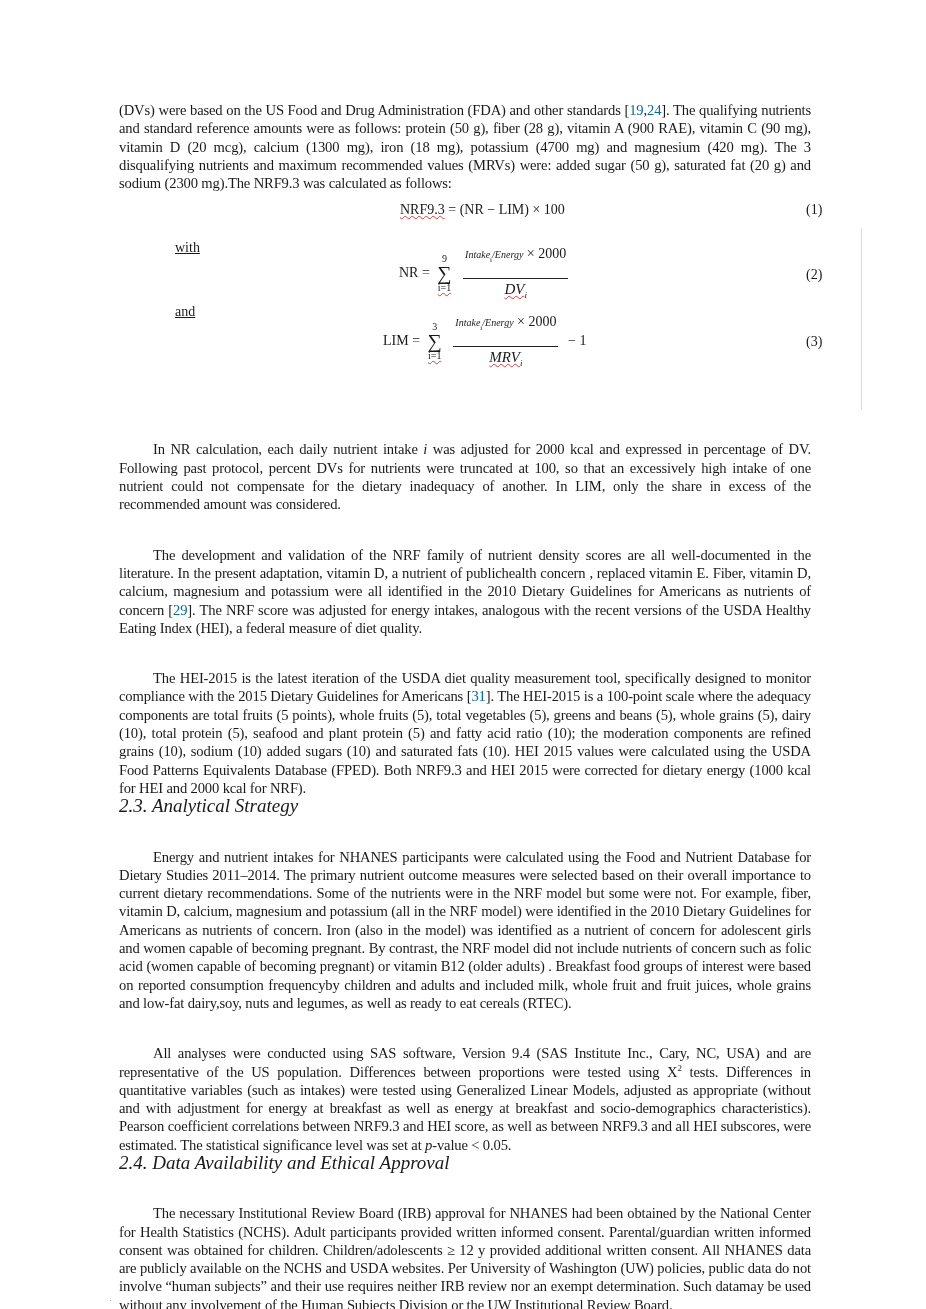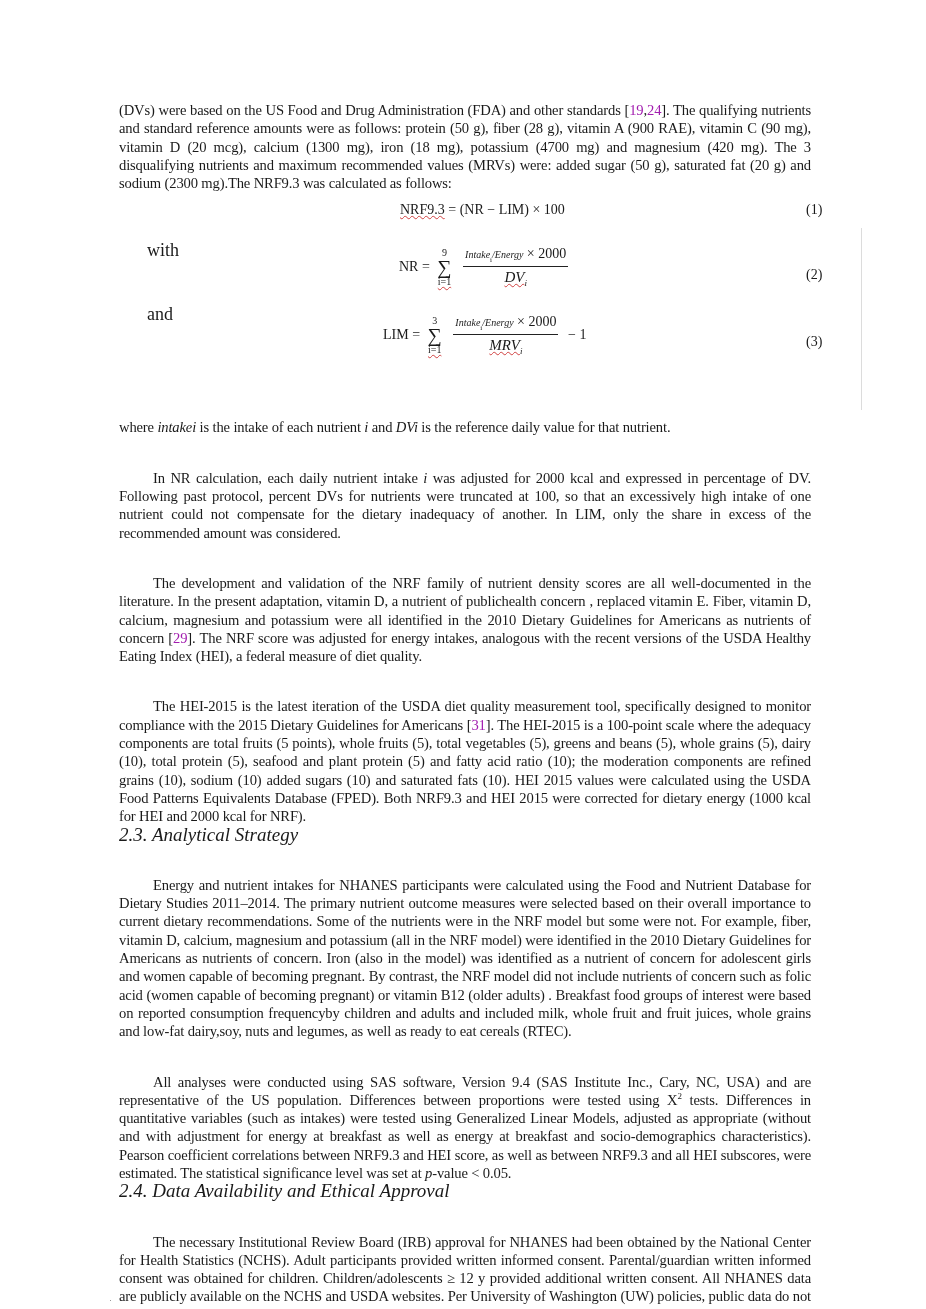--- a/index.html
+++ b/index.html
@@ -1,31 +1,31 @@
 <!DOCTYPE html>
 <html><head>
 <meta charset="utf-8">
 <style>
   html, body { margin:0; padding:0; background:#ffffff; }
   body { width:926px; height:1309px; position:relative; overflow:hidden;
          font-family:"Liberation Serif", "DejaVu Serif", serif; color:#1a1a1a; }
   .page { position:absolute; left:119px; top:101px; width:692px; }
   p { margin:0; font-size:14.6px; line-height:18.3px; text-align:justify; letter-spacing:-0.15px; }
   .indent { text-indent:34px;margin-top:32px; }
-  .ref { color:#a21caf; }
+  .ref { color:#0369a1; }
   .sec { font-style:italic; font-size:19px; line-height:18.3px; margin:0; }
   .eq-block { position:relative; height:210px; margin-top:6px; margin-bottom:10px; }
   .eq-border { position:absolute; left:742px; top:127px; width:1px; height:182px; background:#dcdcdc; }
   .eq { position:absolute; font-family:"Liberation Serif", serif; font-size:14px; }
   .eqnum { position:absolute; left:687px; font-size:14px; }
-  .word { position:absolute; left:28px; font-size:18px; }
+  .word { position:absolute; left:56px; font-size:14px;text-decoration:underline; }
   .sum { display:inline-block; text-align:center; vertical-align:middle; font-size:10px; line-height:11px; margin:0 4px; }
   .sum .sig { font-size:20px; line-height:18px; display:block; }
   .frac { display:inline-block; vertical-align:middle; text-align:center; margin-left:4px; }
-  .frac .num { display:block; border-bottom:1px solid #222; padding:0 2px 2px; font-size:14px; }
+  .frac .num { display:block; border-bottom:1px solid #222; padding:0 2px 14px; font-size:14px; }
   .frac .num i { font-size:10px; }
   .frac .den { display:block; font-style:italic; font-size:15px; padding-top:2px; }
   .squig { text-decoration: underline wavy #d04040; text-decoration-thickness:1px; }
   sup { font-size:9px; line-height:0; }
   .tiny-dot { position:absolute; left:110px; top:1300px; width:1px; height:1px; background:#999; }
 </style>
 </head>
 <body>
 
 <div class="page">
@@ -67,21 +67,20 @@
       </span>
       <span class="frac">
         <span class="num"><i>Intake</i><sub style="font-size:7px;">i</sub><i>/Energy</i><span> × 2000</span></span>
         <span class="den"><span class="squig">MRV</span><sub style="font-size:9px;">i</sub></span>
       </span>
       <span style="vertical-align:middle; margin-left:6px;">− 1</span>
     </div>
     <div class="eqnum" style="top:136px;">(3)</div>
   </div>
 
-  <p style="margin-bottom:2px;"><span>where </span><i>intakei</i><span> is the intake of each nutrient </span><i>i</i><span> and </span><i>DVi</i><span> is the reference daily value for that nutrient.</span></p>
 
   <p class="indent"><span>In NR calculation, each daily nutrient intake </span><i>i</i><span> was adjusted for 2000 kcal and expressed in percentage of DV. Following past protocol, percent DVs for nutrients were truncated at 100, so that an excessively high intake of one nutrient could not compensate for the dietary inadequacy of another. In LIM, only the share in excess of the recommended amount was considered.</span></p>
 
   <p class="indent"><span>The development and validation of the NRF family of nutrient density scores are all well-documented in the literature. In the present adaptation, vitamin D, a nutrient of publichealth concern , replaced vitamin E. Fiber, vitamin D, calcium, magnesium and potassium were all identified in the 2010 Dietary Guidelines for Americans as nutrients of concern [</span><span class="ref">29</span><span>]. The NRF score was adjusted for energy intakes, analogous with the recent versions of the USDA Healthy Eating Index (HEI), a federal measure of diet quality.</span></p>
 
   <p class="indent"><span>The HEI-2015 is the latest iteration of the USDA diet quality measurement tool, specifically designed to monitor compliance with the 2015 Dietary Guidelines for Americans [</span><span class="ref">31</span><span>]. The HEI-2015 is a 100-point scale where the adequacy components are total fruits (5 points), whole fruits (5), total vegetables (5), greens and beans (5), whole grains (5), dairy (10), total protein (5), seafood and plant protein (5) and fatty acid ratio (10); the moderation components are refined grains (10), sodium (10) added sugars (10) and saturated fats (10). HEI 2015 values were calculated using the USDA Food Patterns Equivalents Database (FPED). Both NRF9.3 and HEI 2015 were corrected for dietary energy (1000 kcal for HEI and 2000 kcal for NRF).</span></p>
 
   <div class="sec">2.3. Analytical Strategy</div>
 
   <p class="indent">Energy and nutrient intakes for NHANES participants were calculated using the Food and Nutrient Database for Dietary Studies 2011–2014. The primary nutrient outcome measures were selected based on their overall importance to current dietary recommendations. Some of the nutrients were in the NRF model but some were not. For example, fiber, vitamin D, calcium, magnesium and potassium (all in the NRF model) were identified in the 2010 Dietary Guidelines for Americans as nutrients of concern. Iron (also in the model) was identified as a nutrient of concern for adolescent girls and women capable of becoming pregnant. By contrast, the NRF model did not include nutrients of concern such as folic acid (women capable of becoming pregnant) or vitamin B12 (older adults) . Breakfast food groups of interest were based on reported consumption frequencyby children and adults and included milk, whole fruit and fruit juices, whole grains and low-fat dairy,soy, nuts and legumes, as well as ready to eat cereals (RTEC).</p>

